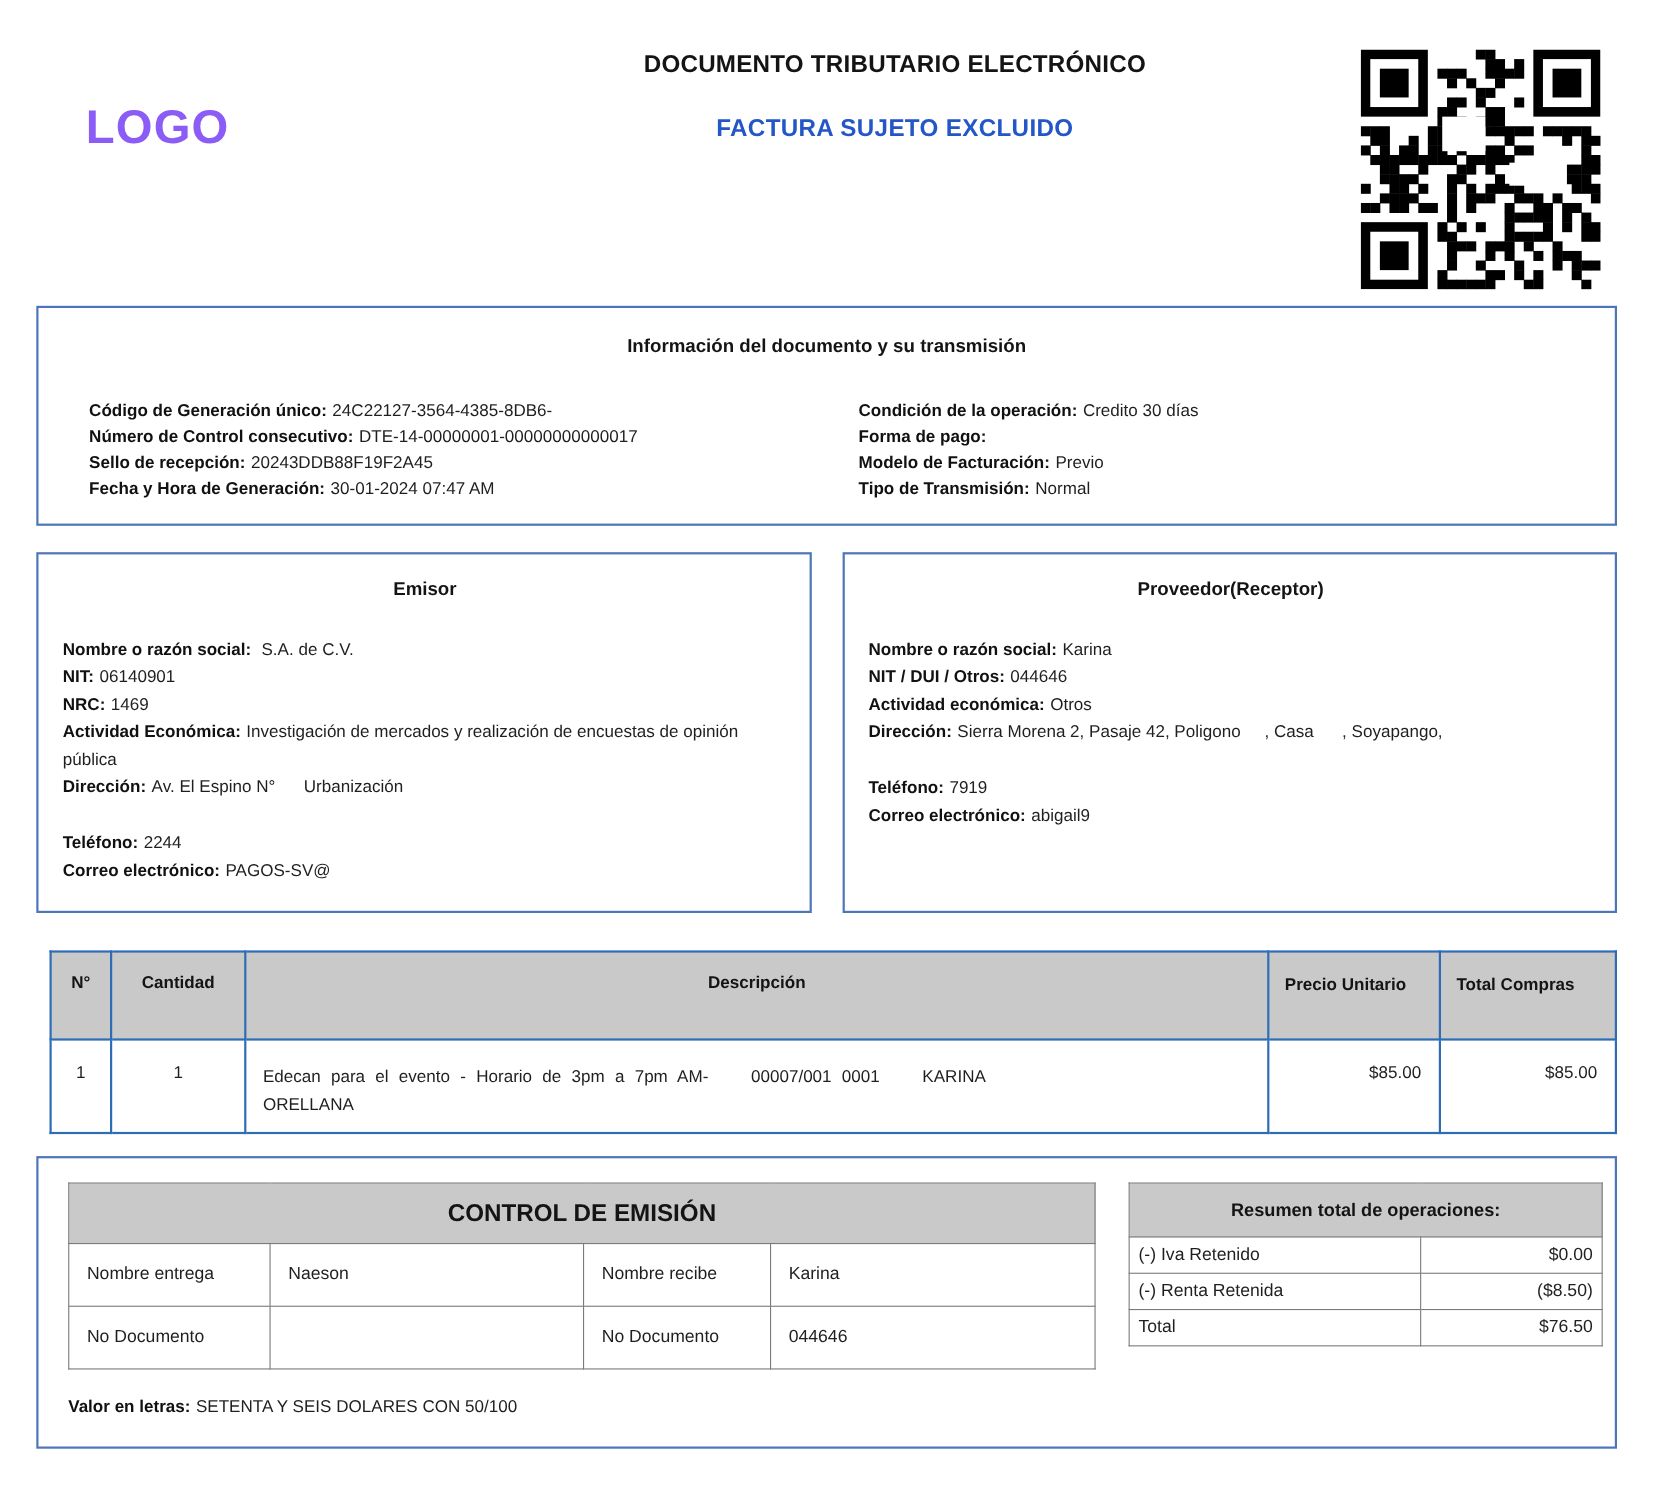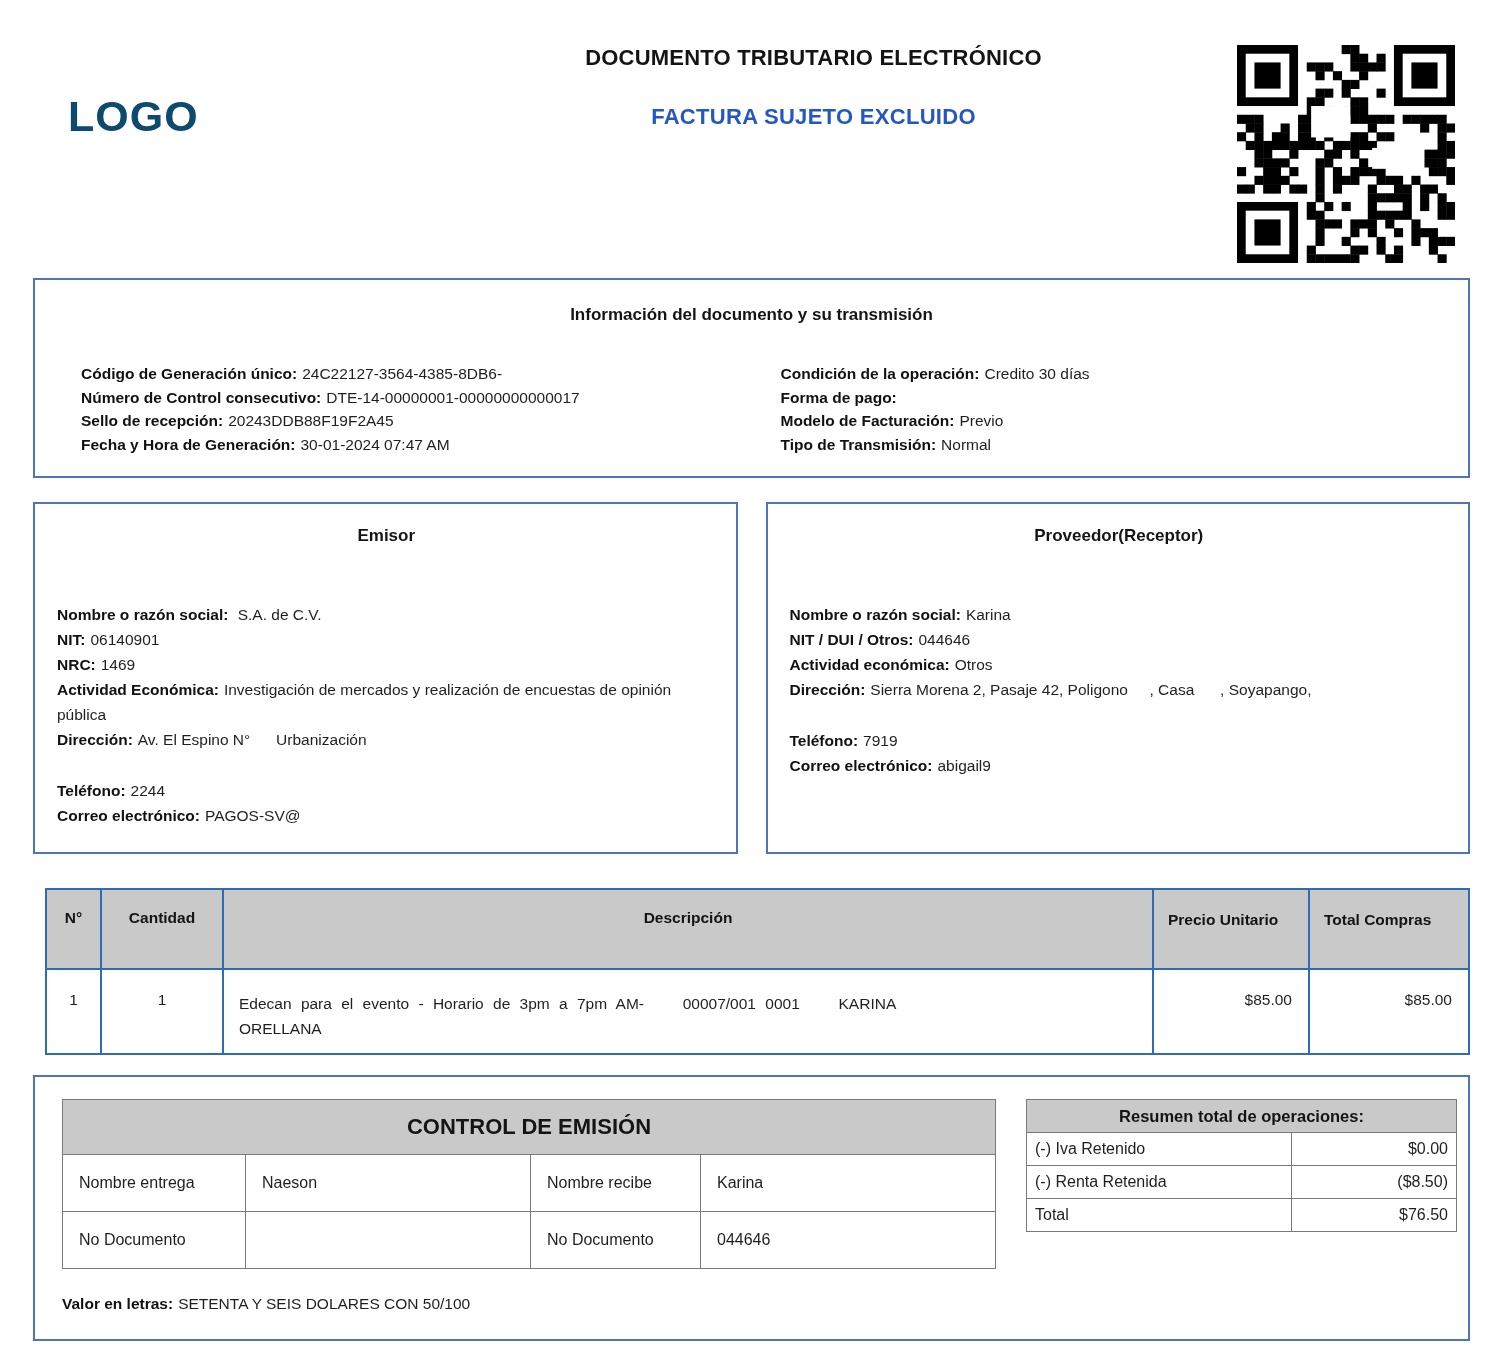--- a/index.html
+++ b/index.html
@@ -1,20 +1,20 @@
 <!DOCTYPE html>
 <html><head>
 <meta charset="utf-8">
 <style>
   html,body{margin:0;padding:0;background:#ffffff;}
   body{width:1503px;height:1367px;font-family:"Liberation Sans",sans-serif;color:#1f1f1f;position:relative;}
 
   
   .header{position:relative;height:278px;}
-  .logo{position:absolute;left:68px;top:92px;font-size:43px;font-weight:bold;color:#0c4a6e;letter-spacing:1px;}
+  .logo{position:absolute;left:78px;top:92px;font-size:43px;font-weight:bold;color:#8b5cf6;letter-spacing:1px;}
   .titles{position:absolute;top:45px;left:0;width:100%;text-align:center;padding-left:60px;box-sizing:border-box;margin-left:32px;}
   .doc-title{font-size:22px;font-weight:bold;color:#141414;letter-spacing:.2px;}
   .doc-subtitle{margin-top:33px;font-size:22px;font-weight:bold;color:#2456c8;letter-spacing:.3px;}
   .qr{position:absolute;top:45px;right:48px;width:218px;height:218px;}
 
   
   .blue-box{border:2px solid #4d76ba;margin:0 33px;box-sizing:border-box;}
   .box-title{text-align:center;font-weight:bold;font-size:17px;color:#141414;}
 
   .kv{font-size:15.5px;line-height:23.5px;}
@@ -24,21 +24,21 @@
   
   .info-box{padding:25px 24px 20px;}
   .info-cols{display:flex;margin-top:37px;}
   .info-col{flex:1;}
   .info-col.left{padding-left:22px;padding-right:30px;box-sizing:border-box;}
   .info-col.right{padding-left:6px;}
 
   
   .party-row{display:flex;gap:28px;margin:24px 33px 0;}
   .party{flex:1;border:2px solid #4d76ba;padding:22px 20px 24px 22px;min-height:326px;box-sizing:border-box;}
-  .party .rows{margin-top:56px;}
+  .party .rows{margin-top:32px;}
   .party .kv{line-height:25px;}
   .tel-gap{margin-top:26px;}
 
   
   table{border-spacing:0;}
   .items{width:1423px;margin:34px 35px 0 45px;border-collapse:collapse;font-size:15.5px;table-layout:fixed;}
   .items th,.items td{border:2px solid #2e6db6;box-sizing:border-box;}
   .items th{background:#c9c9c9;font-weight:bold;color:#141414;text-align:center;height:80px;vertical-align:top;padding-top:19px;}
   .items th.hleft{text-align:left;padding-left:14px;line-height:22px;margin-top:40px;}
   .items td{height:85px;vertical-align:top;padding-top:21px;background:#fff;}
@@ -51,21 +51,21 @@
   .bottom-box{margin:20px 33px 0;border:2px solid #4d76ba;padding:22px 26px 26px 27px;box-sizing:border-box;}
   .bottom-flex{display:flex;gap:30px;align-items:flex-start;}
 
   .control{width:933px;border-collapse:collapse;font-size:16px;table-layout:fixed;}
   .control th,.control td{border:1px solid #7a7a7a;box-sizing:border-box;}
   .control th{background:#c9c9c9;height:55px;font-size:22px;color:#141414;}
   .control td{height:57px;padding-left:16px;background:#fff;}
 
   .resumen{width:430px;border-collapse:collapse;font-size:16px;table-layout:fixed;}
   .resumen th,.resumen td{border:1px solid #7a7a7a;box-sizing:border-box;}
-  .resumen th{background:#c9c9c9;height:33px;font-size:16.5px;color:#141414;}
+  .resumen th{background:#c9c9c9;height:49px;font-size:16.5px;color:#141414;}
   .resumen td{height:33px;background:#fff;}
   .resumen td.lab{padding-left:8px;}
   .resumen td.val{text-align:right;padding-right:8px;}
 
   .valor{margin-top:26px;font-size:15.5px;}
   .valor b{margin-right:5px;color:#111;}
 </style>
 </head>
 <body>
 

